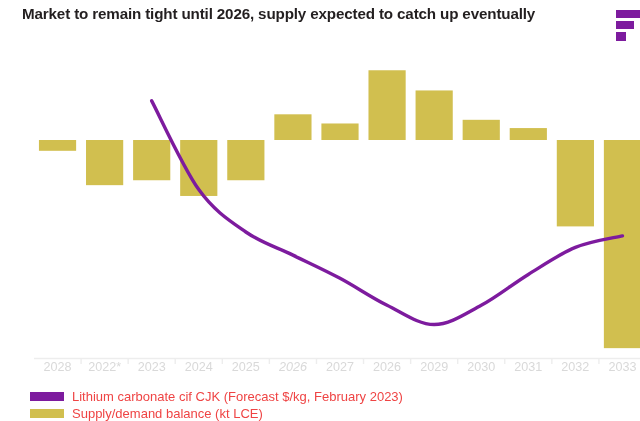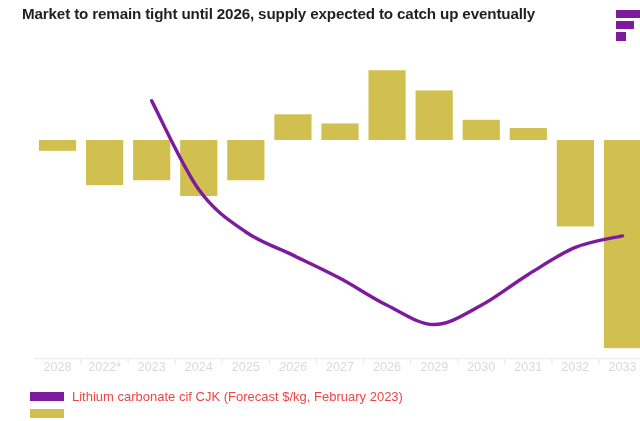--- a/index.html
+++ b/index.html
@@ -125,16 +125,17 @@
       <span class="tick" style="left: 582.923px; width: 47.0769px;">2033</span>
     </div>
 
   <div class="legend">
     <div class="legend-row">
       <span class="legend-swatch sw-line"></span>
       <span class="legend-label">Lithium carbonate cif CJK (Forecast $/kg, February 2023)</span>
     </div>
     <div class="legend-row">
       <span class="legend-swatch sw-bar"></span>
+      <span class="legend-label">Supply/demand balance (kt LCE)</span>
     </div>
   </div>
 
 </div>
 
 </body></html>

